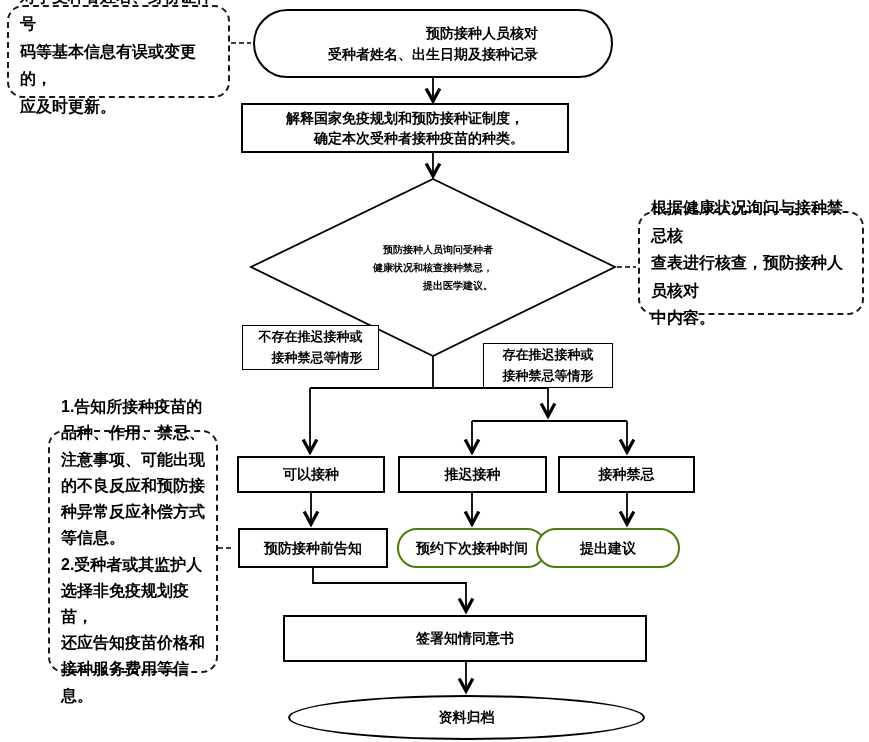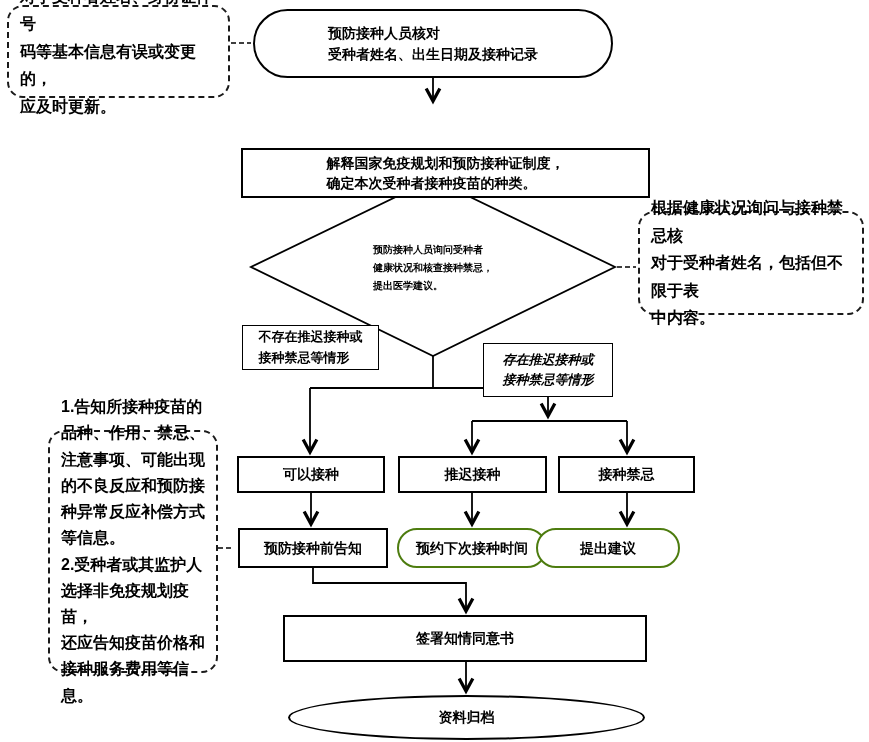--- a/index.html
+++ b/index.html
@@ -5,21 +5,21 @@
   html,body{margin:0;padding:0;background:#ffffff;}
   .canvas{
     position:relative;width:869px;height:742px;background:#ffffff;overflow:hidden;
     font-family:"Liberation Sans","DejaVu Sans",sans-serif;color:#000;
   }
   .wires{position:absolute;left:0;top:0;width:869px;height:742px;}
   .wires path, .wires polygon{fill:none;stroke:#000;stroke-width:1.8px;}
   .wires .dash{stroke-dasharray:5 3;stroke-width:1.6px;}
   .node{
     position:absolute;box-sizing:border-box;display:flex;align-items:center;justify-content:center;
-    text-align:left;white-space:pre-line;font-size:14px;line-height:1.5;font-weight:600;
+    text-align:right;white-space:pre-line;font-size:14px;line-height:1.5;font-weight:600;
     background:#ffffff;
   }
   .rect{border:2px solid #000;}
   .thin{border:1.5px solid #000;font-size:13px;line-height:1.55;}
   .terminator{border:2px solid #000;border-radius:36px;}
   .stadium{border:2px solid #4d7c0f;border-radius:21px;}
   .ellipse{border:2px solid #000;border-radius:50%;}
   .note{
     border:2px dashed #1a1a1a;border-radius:16px;text-align:left;justify-content:flex-start;
     padding:6px 11px;font-size:16px;line-height:1.72;background:transparent;
@@ -59,35 +59,35 @@
     <path d="M466,662 V691" marker-end="url(#arr)"></path>
   </svg>
 
   <div class="node note" style="left:7px;top:5px;width:223px;height:93px;">对于受种者姓名、身份证件号
 码等基本信息有误或变更的，
 应及时更新。</div>
 
   <div class="node terminator" style="left:253px;top:9px;width:360px;height:69px;">预防接种人员核对
 受种者姓名、出生日期及接种记录</div>
 
-  <div class="node rect" style="left:241px;top:103px;width:409px;height:50px;line-height:1.45;margin-top:45px;">解释国家免疫规划和预防接种证制度，
+  <div class="node rect" style="left:241px;top:103px;width:328px;height:50px;line-height:1.45;">解释国家免疫规划和预防接种证制度，
 确定本次受种者接种疫苗的种类。</div>
 
   <div class="node diamond-text" style="left:323px;top:229px;width:220px;height:78px;">预防接种人员询问受种者
 健康状况和核查接种禁忌，
 提出医学建议。</div>
 
   <div class="node note" style="left:638px;top:211px;width:226px;height:104px;">根据健康状况询问与接种禁忌核
-对于受种者姓名，包括但不限于表
+查表进行核查，预防接种人员核对
 中内容。</div>
 
   <div class="node thin" style="left:242px;top:325px;width:137px;height:45px;">不存在推迟接种或
 接种禁忌等情形</div>
 
-  <div class="node thin" style="left:483px;top:343px;width:130px;height:54px;font-style:italic;">存在推迟接种或
+  <div class="node thin" style="left:483px;top:343px;width:130px;height:45px;">存在推迟接种或
 接种禁忌等情形</div>
 
   <div class="node rect" style="left:237px;top:456px;width:148px;height:37px;">可以接种</div>
 
   <div class="node rect" style="left:558px;top:456px;width:137px;height:37px;">接种禁忌</div>
 
   <div class="node rect" style="left:398px;top:456px;width:149px;height:37px;">推迟接种</div>
 
   <div class="node rect" style="left:238px;top:528px;width:150px;height:40px;">预防接种前告知</div>
 

